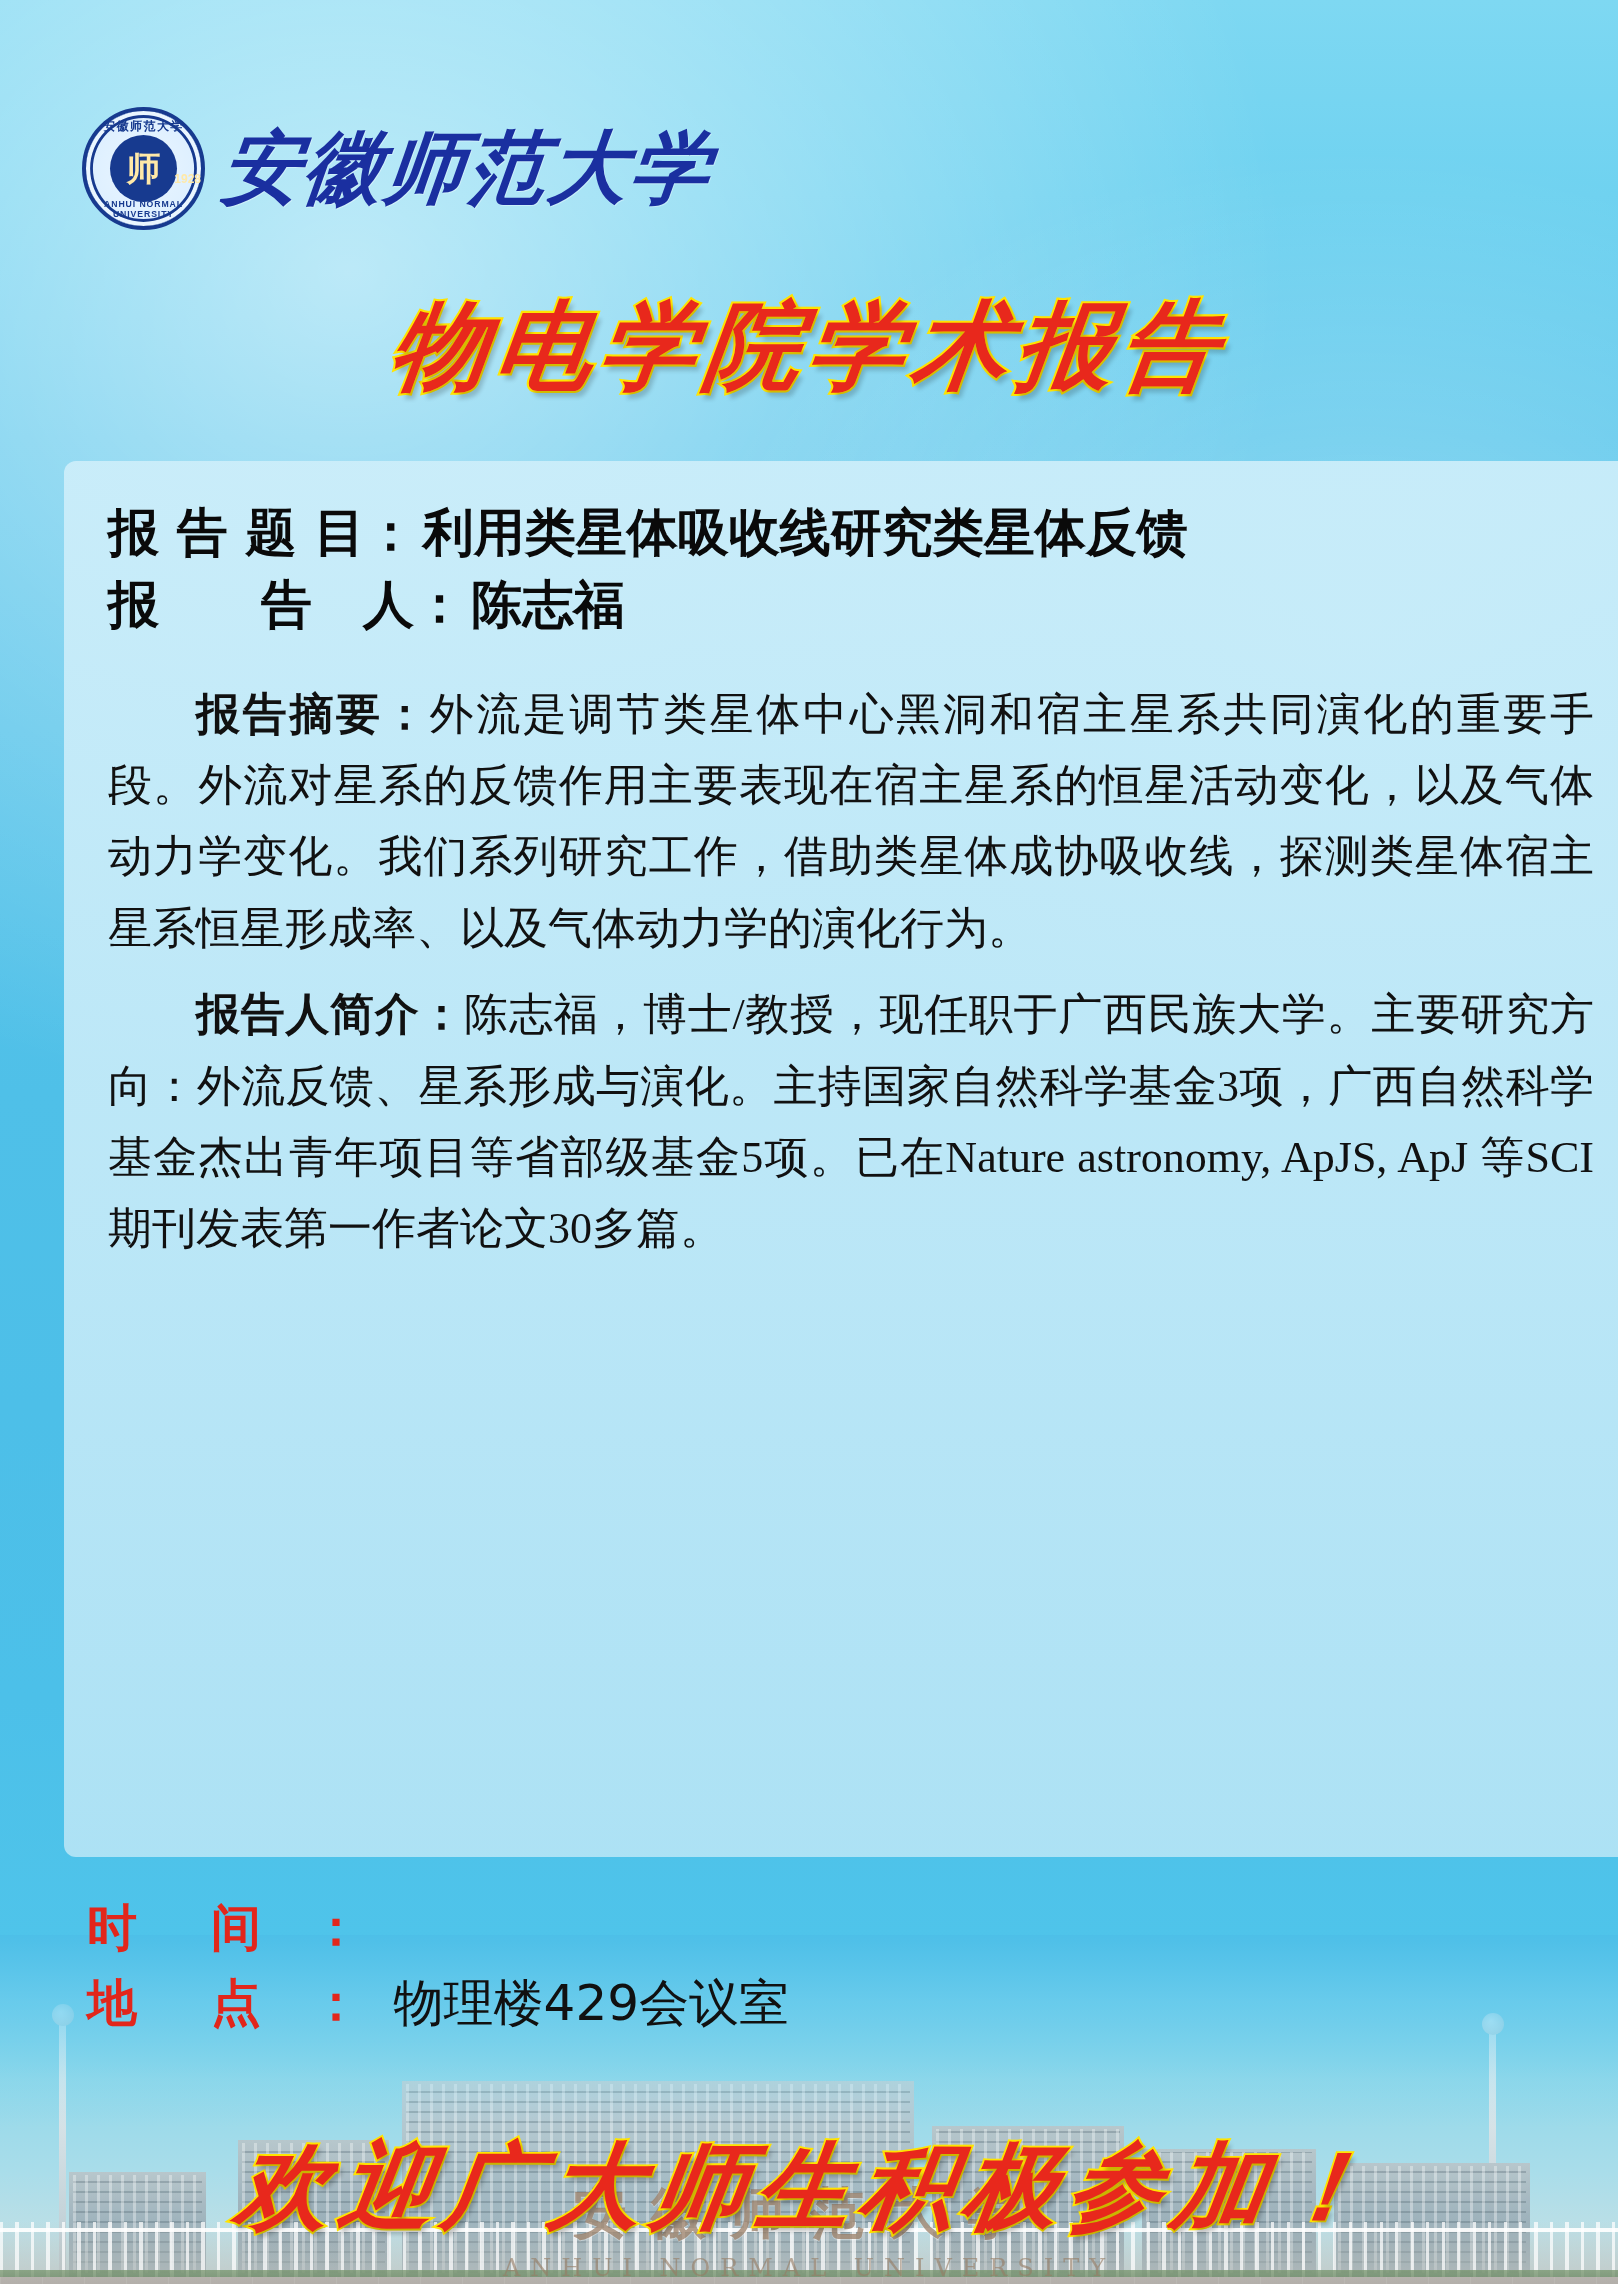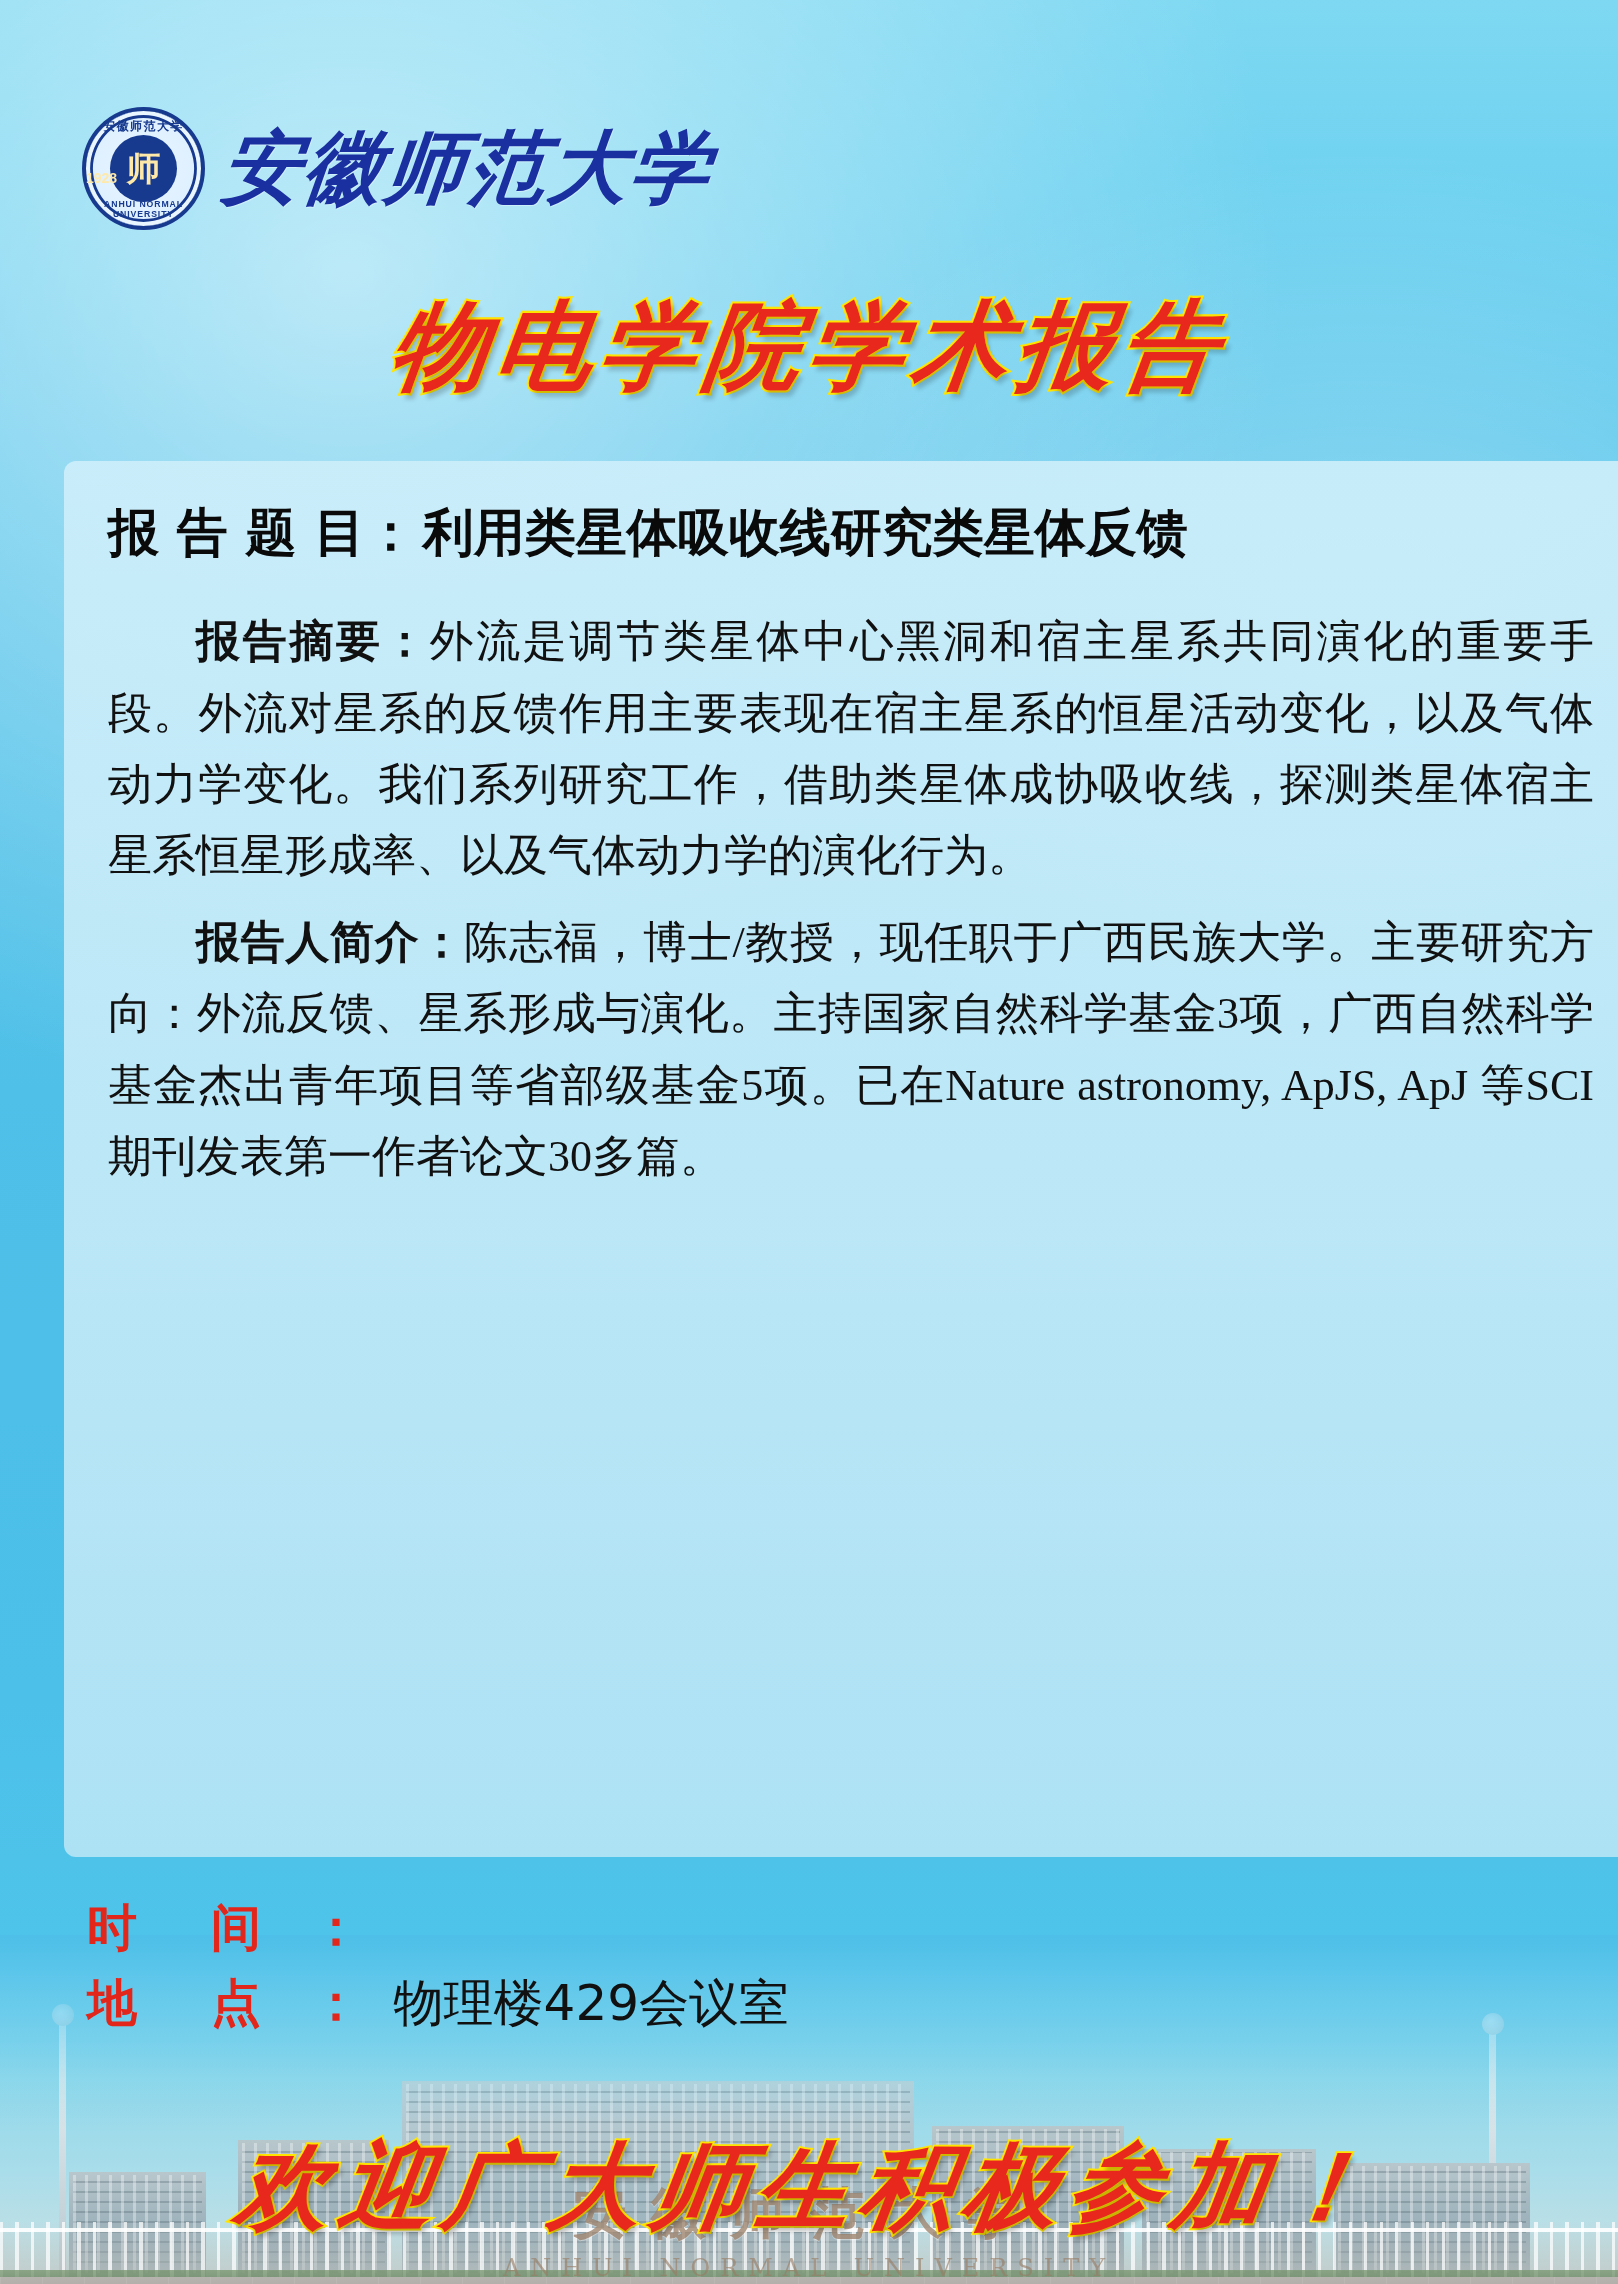--- a/index.html
+++ b/index.html
@@ -204,21 +204,21 @@
     position: absolute;
     left: 0; right: 0; bottom: 7.3px;
     text-align: center;
     color: #173a8f;
     font-size: 8.7px;
     letter-spacing: 0.9px;
     font-weight: 700;
   }
   .seal .yr {
     position: absolute; left: 0; right: 0; bottom: 40px;
-    text-align: left; color: #ffe9a8; font-size: 14px; font-weight: 700;
+    text-align: right; color: #ffe9a8; font-size: 12px; font-weight: 700;
   }
   .univ-name {
     font-family: "DejaVu Serif", serif;
     font-size: 79px;
     font-weight: 700;
     color: #1a2fa0;
     letter-spacing: 2.7px;
     font-style: italic;
     text-shadow: 0.9px 1.4px 0 rgba(255,255,255,0.35);
     transform: skewX(-6deg);
@@ -359,20 +359,23 @@
   <div class="univ-name">安徽师范大学</div>
 </div>
 
 <div class="main-title">物电学院学术报告</div>
 
 <div class="panel">
 
   <div class="meta">
     <span class="lbl">报 告 题 目：</span><span class="val">利用类星体吸收线研究类星体反馈</span>
   </div>
+  <div class="meta">
+    <span class="lbl">报　　告　人：</span><span class="val">陈志福</span>
+  </div>
 
   <div class="body-text">
     <p><b>报告摘要：</b><span>外流是调节类星体中心黑洞和宿主星系共同演化的重要手段。外流对星系的反馈作用主要表现在宿主星系的恒星活动变化，以及气体动力学变化。我们系列研究工作，借助类星体成协吸收线，探测类星体宿主星系恒星形成率、以及气体动力学的演化行为。</span></p>
     <p><b>报告人简介：</b><span>陈志福，博士/教授，现任职于广西民族大学。主要研究方向：外流反馈、星系形成与演化。主持国家自然科学基金3项，广西自然科学基金杰出青年项目等省部级基金5项。已在Nature astronomy, ApJS, ApJ 等SCI期刊发表第一作者论文30多篇。</span></p>
   </div>
 </div>
 
 <div class="info-block">
   <div class="info-row">
     <span class="info-lbl">时　间</span>

